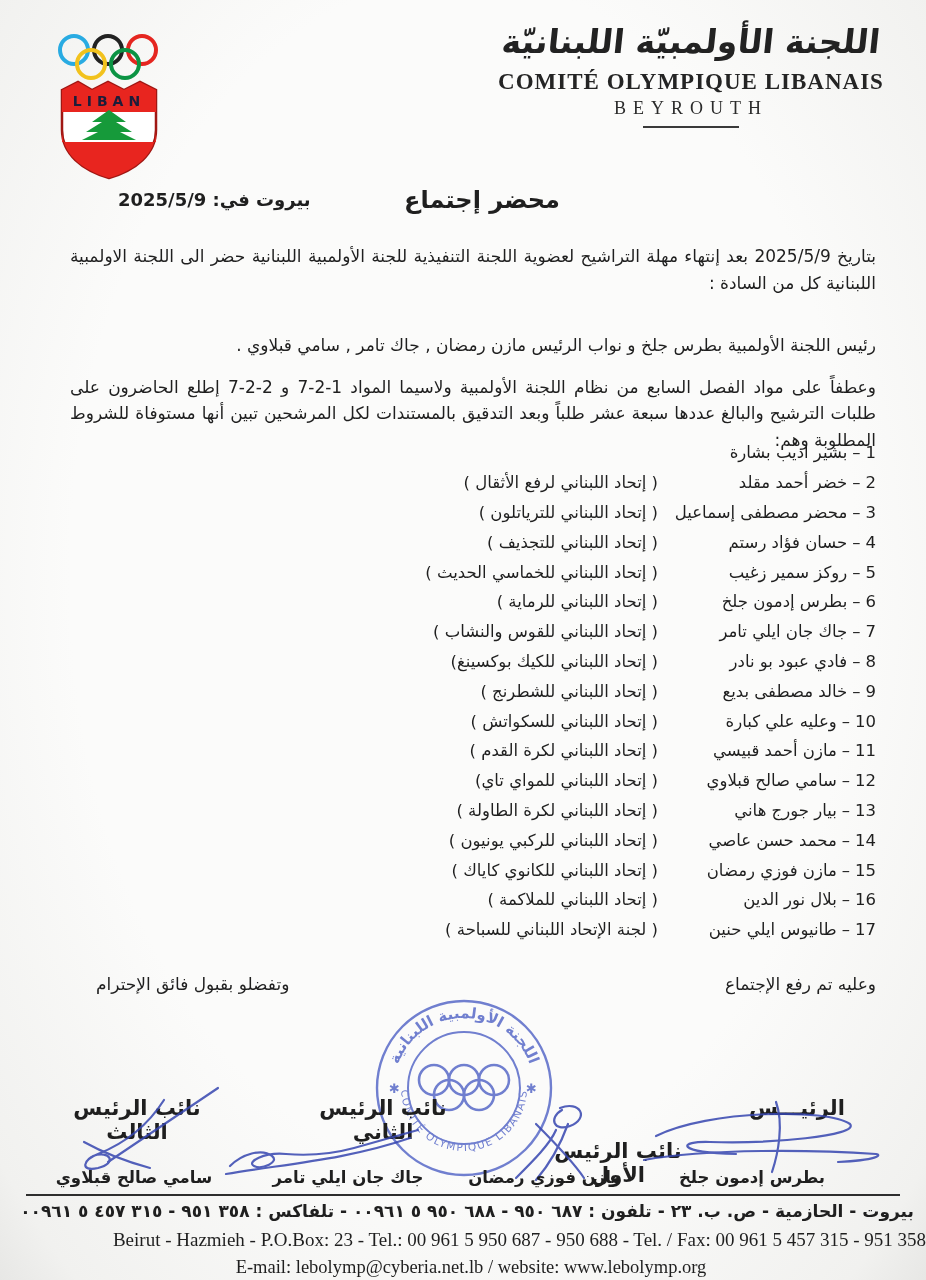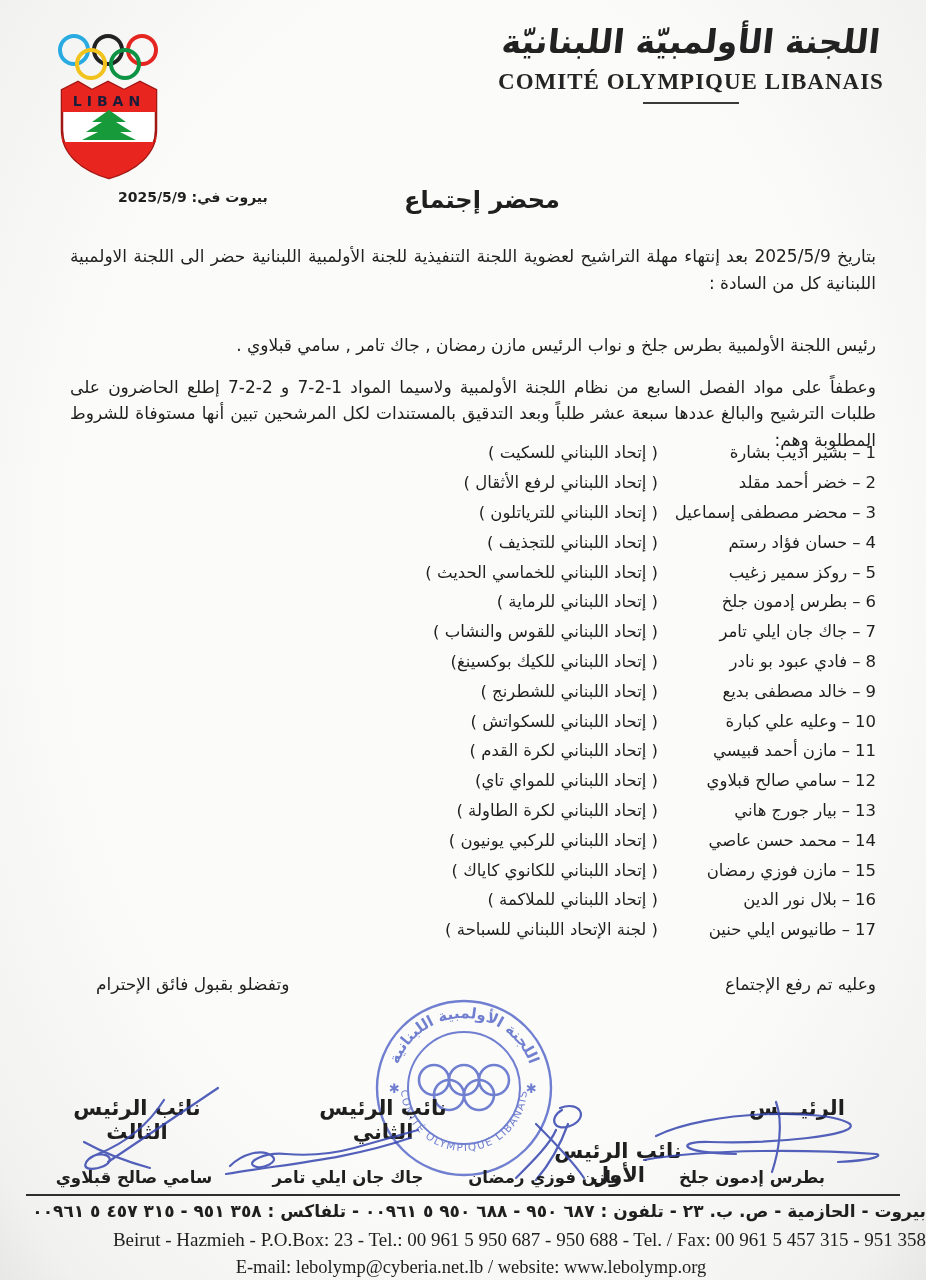--- a/index.html
+++ b/index.html
@@ -12,21 +12,21 @@
   }
   .abs{position:absolute;}
   
   .brand{right:10px;top:22px;width:450px;text-align:center;}
   .brand-ar{font-size:33px;font-weight:bold;transform:skewX(-6deg);letter-spacing:-1px;color:#222;}
   .brand-fr{margin-top:8px;font-family:"Liberation Serif",serif;font-weight:bold;font-size:23px;letter-spacing:1px;color:#242424;}
   .brand-city{margin-top:3px;font-family:"Liberation Serif",serif;font-size:18px;letter-spacing:7px;color:#2b2b2b;}
   .brand-rule{width:96px;height:2px;background:#3a3a3a;margin:7px auto 0 auto;}
   
   .doc-title{left:382px;top:186px;width:200px;text-align:center;font-size:24px;font-weight:bold;direction:rtl;}
-  .doc-date{left:118px;top:189px;font-size:14px;font-weight:bold;direction:rtl;text-align:right;}
+  .doc-date{left:118px;top:189px;font-size:18px;font-weight:bold;direction:rtl;text-align:right;}
   
   .content{left:70px;right:50px;top:243px;direction:rtl;font-size:17px;line-height:1.58;}
   .content p{margin:0 0 15px 0;text-align:justify;}
   .content p.short{text-align:right;margin-top:35px;}
   
   .cand-list{left:70px;right:50px;top:438px;direction:rtl;font-size:16.5px;}
   .cand-row{display:flex;height:29.8px;align-items:center;}
   .cand-name{flex:0 0 218px;white-space:nowrap;}
   .dash{margin:0 5px;}
   .cand-fed{flex:1;text-align:start;white-space:nowrap;}
@@ -37,21 +37,21 @@
   .stamp{left:372px;top:996px;opacity:.82;}
   
   .sig-label{top:1096px;font-size:21px;font-weight:bold;direction:rtl;text-align:center;width:170px;}
   .sig-name{top:1168px;font-size:16.5px;font-weight:bold;direction:rtl;text-align:center;width:170px;}
   .lbl1{left:712px;} .lbl2{left:533px;margin-top:43px;} .lbl3{left:298px;} .lbl4{left:52px;}
   .nm1{left:667px;}  .nm2{left:460px;}  .nm3{left:263px;}  .nm4{left:49px;}
   .sigsvg{pointer-events:none;}
   .sg1{left:638px;top:1098px;} .sg2{left:498px;top:1098px;} .sg3{left:222px;top:1120px;} .sg4{left:66px;top:1082px;}
   
   .foot-rule{left:26px;right:26px;top:1194px;border-top:2.5px solid #2e2e2e;}
-  .foot-ar{left:0;right:0;top:1201px;text-align:right;direction:rtl;font-size:17px;font-weight:bold;padding-left:8px;}
+  .foot-ar{left:0;right:0;top:1201px;text-align:center;direction:rtl;font-size:17px;font-weight:bold;padding-left:8px;}
   .foot-en{left:0;right:0;top:1229px;text-align:right;font-family:"Liberation Serif",serif;font-size:19px;}
   .foot-mail{left:0;right:0;top:1257px;text-align:center;font-family:"Liberation Serif",serif;font-size:18.5px;padding-left:16px;}
 </style>
 </head>
 <body>
 
 <div class="page">
 
   <svg class="abs" style="left:40px;top:18px" width="140" height="162" viewBox="0 0 140 162">
     <g fill="none" stroke-width="4">
@@ -70,36 +70,36 @@
       <g fill="#169a3a">
         <polygon points="69,92 86,104 76,104 92,114 80,114 96,122 42,122 58,114 46,114 62,104 52,104"></polygon>
         <rect x="65" y="112" width="8" height="10"></rect>
       </g>
     </g>
   </svg>
 
   <div class="abs brand">
     <div class="brand-ar">اللجنة الأولمبيّة اللبنانيّة</div>
     <div class="brand-fr">COMITÉ OLYMPIQUE LIBANAIS</div>
+    <div class="brand-city">BEYROUTH</div>
     <div class="brand-rule"></div>
   </div>
 
   <div class="abs doc-title">محضر إجتماع</div>
   <div class="abs doc-date">بيروت في: 2025/5/9</div>
 
   <div class="abs content">
     <p>بتاريخ 2025/5/9 بعد إنتهاء مهلة التراشيح لعضوية اللجنة التنفيذية للجنة الأولمبية اللبنانية حضر الى اللجنة الاولمبية اللبنانية كل من السادة :</p>
     <p class="short">رئيس اللجنة الأولمبية بطرس جلخ و نواب الرئيس مازن رمضان , جاك تامر , سامي قبلاوي .</p>
     <p>وعطفاً على مواد الفصل السابع من نظام اللجنة الأولمبية ولاسيما المواد 1-2-7 و 2-2-7 إطلع الحاضرون على طلبات الترشيح والبالغ عددها سبعة عشر طلباً وبعد التدقيق بالمستندات لكل المرشحين تبين أنها مستوفاة للشروط المطلوبة وهم:</p>
   </div>
 
   <div class="abs cand-list">
       <div class="cand-row">
         <span class="cand-name"><span>1</span><span class="dash">–</span><span>بشير اديب بشارة</span></span>
-        <span class="cand-fed">( إتحاد اللبناني للسكيت )</span>
       </div>
       <div class="cand-row">
         <span class="cand-name"><span>2</span><span class="dash">–</span><span>خضر أحمد مقلد</span></span>
         <span class="cand-fed">( إتحاد اللبناني لرفع الأثقال )</span>
       </div>
       <div class="cand-row">
         <span class="cand-name"><span>3</span><span class="dash">–</span><span>محضر مصطفى إسماعيل</span></span>
         <span class="cand-fed">( إتحاد اللبناني للترياتلون )</span>
       </div>
       <div class="cand-row">

